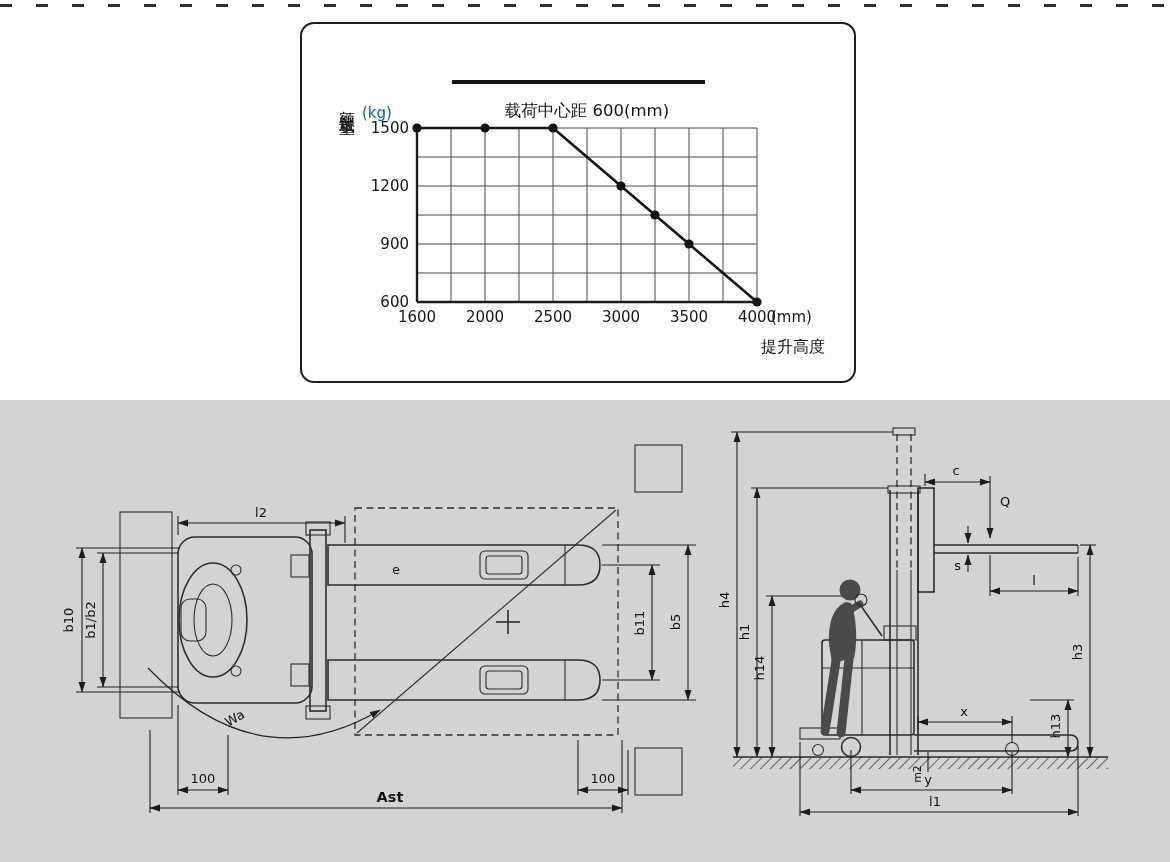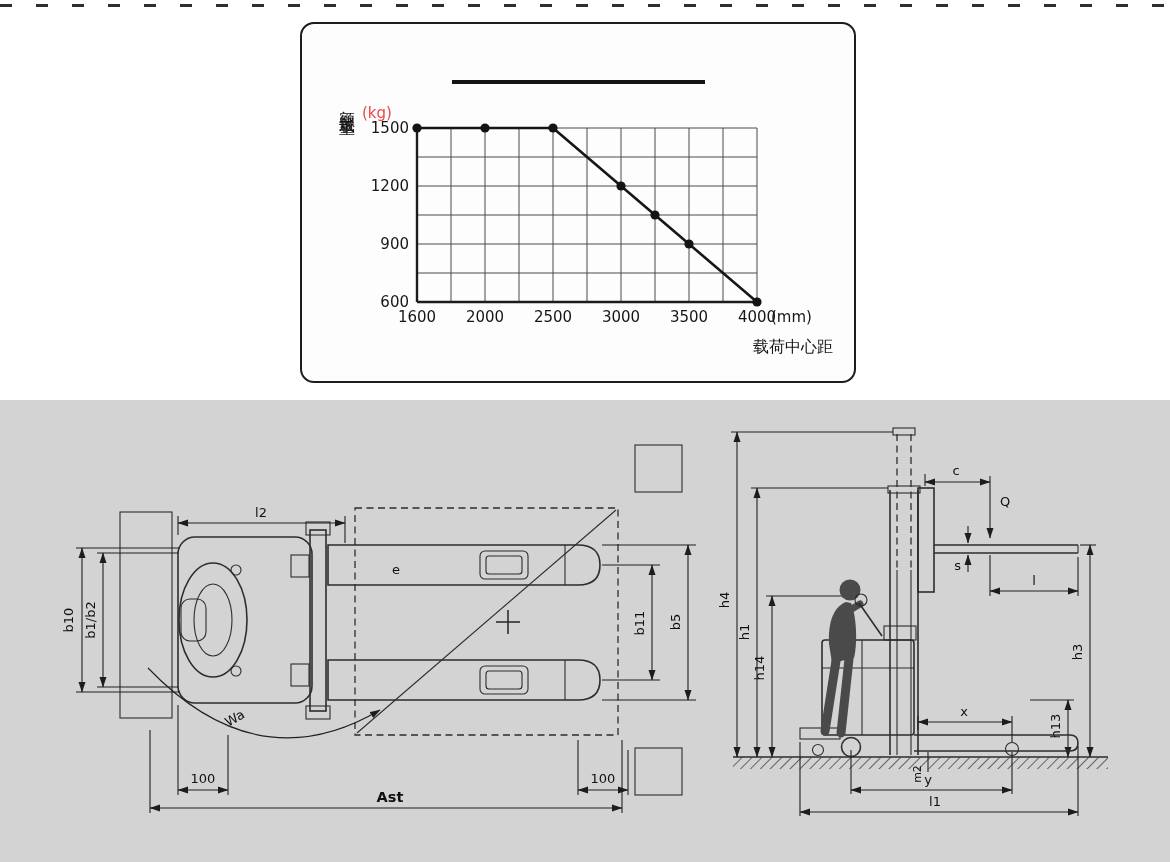--- a/index.html
+++ b/index.html
@@ -7,21 +7,21 @@
   body{position:relative;background:#ffffff;font-family:"DejaVu Sans","Liberation Sans",sans-serif;overflow:hidden}
   .top-edge{position:absolute;top:4px;left:0;width:100%;height:3px;
     background:repeating-linear-gradient(90deg,#2f2f2f 0 12px,transparent 12px 36px)}
   .chart-panel{position:absolute;left:300px;top:22px;width:556px;height:361px;
     border:2.5px solid #1d1d1d;border-radius:14px;background:#fdfdfd}
   .chart-title{position:absolute;top:19px;left:0;width:100%;text-align:center;
     font-size:22px;font-weight:bold;color:#111;letter-spacing:3px}
   .title-rule{position:absolute;top:56px;left:150px;width:253px;height:3.5px;background:#141414}
   .chart-subtitle{position:absolute;top:76px;left:115px;width:340px;text-align:center;
     font-size:16.5px;color:#161616}
-  .kg-label{position:absolute;top:80px;left:60px;font-size:15px;color:#ef4444}
+  .kg-label{position:absolute;top:80px;left:60px;font-size:15px;color:#0369a1}
   .ylab{position:absolute;top:74px;left:34px;writing-mode:vertical-rl;font-size:16px;
     letter-spacing:3px;color:#161616}
   .xlab{position:absolute;top:313px;left:447px;width:88px;text-align:center;
     font-size:16px;color:#161616}
   svg text{font-family:"DejaVu Sans","Liberation Sans",sans-serif}
   .tick{font-size:15px;fill:#161616}
   .unit{font-size:15px;fill:#161616}
   .grid{stroke:#4a4a4a;stroke-width:1}
   .axis{stroke:#1c1c1c;stroke-width:2.4}
   .dataline{fill:none;stroke:#161616;stroke-width:2.6;stroke-linejoin:round}
@@ -36,20 +36,21 @@
   .sil{fill:#4a4a4a;stroke:none}
   .limb{stroke:#4a4a4a;stroke-linecap:round;fill:none}
 </style>
 </head>
 <body>
 
 <div class="top-edge"></div>
 
 <div class="chart-panel">
   <div class="title-rule"></div>
+  <div class="chart-subtitle">载荷中心距 600(mm)</div>
   <div class="kg-label">(kg)</div>
   <div class="ylab">额定载重</div>
   <svg id="chart-plot" width="556" height="358" viewBox="0 0 556 358" style="position:absolute;left:0;top:0">
     <text class="unit" x="469" y="298">(mm)</text>
   <line x1="115" y1="104" x2="115" y2="278" class="grid"></line>
       <line x1="149" y1="104" x2="149" y2="278" class="grid"></line>
       <line x1="183" y1="104" x2="183" y2="278" class="grid"></line>
       <line x1="217" y1="104" x2="217" y2="278" class="grid"></line>
       <line x1="251" y1="104" x2="251" y2="278" class="grid"></line>
       <line x1="285" y1="104" x2="285" y2="278" class="grid"></line>
@@ -79,21 +80,21 @@
       <text x="107" y="283" class="tick" text-anchor="end">600</text>
       <polyline points="115,104 183,104 251,104 319,162 353,191 387,220 455,278" class="dataline"></polyline>
       <circle cx="115" cy="104" r="4.6" class="dot"></circle>
       <circle cx="183" cy="104" r="4.6" class="dot"></circle>
       <circle cx="251" cy="104" r="4.6" class="dot"></circle>
       <circle cx="319" cy="162" r="4.6" class="dot"></circle>
       <circle cx="353" cy="191" r="4.6" class="dot"></circle>
       <circle cx="387" cy="220" r="4.6" class="dot"></circle>
       <circle cx="455" cy="278" r="4.6" class="dot"></circle>
     </svg>
-  <div class="xlab">载荷中心距</div>
+  <div class="xlab">提升高度</div>
 </div>
 
 <div class="lower">
   <svg width="1170" height="462" viewBox="0 0 1170 462" style="position:absolute;left:0;top:0">
     <defs>
       <pattern id="ht" patternUnits="userSpaceOnUse" width="7" height="7" patternTransform="rotate(45)">
         <line x1="0" y1="0" x2="0" y2="7" stroke="#3c3c3c" stroke-width="1.5"></line>
       </pattern>
       <marker id="ar" markerWidth="11" markerHeight="8" refX="10" refY="4" orient="auto-start-reverse" markerUnits="userSpaceOnUse">
         <path d="M0,0.5 L10.5,4 L0,7.5 Z" fill="#1c1c1c"></path>

